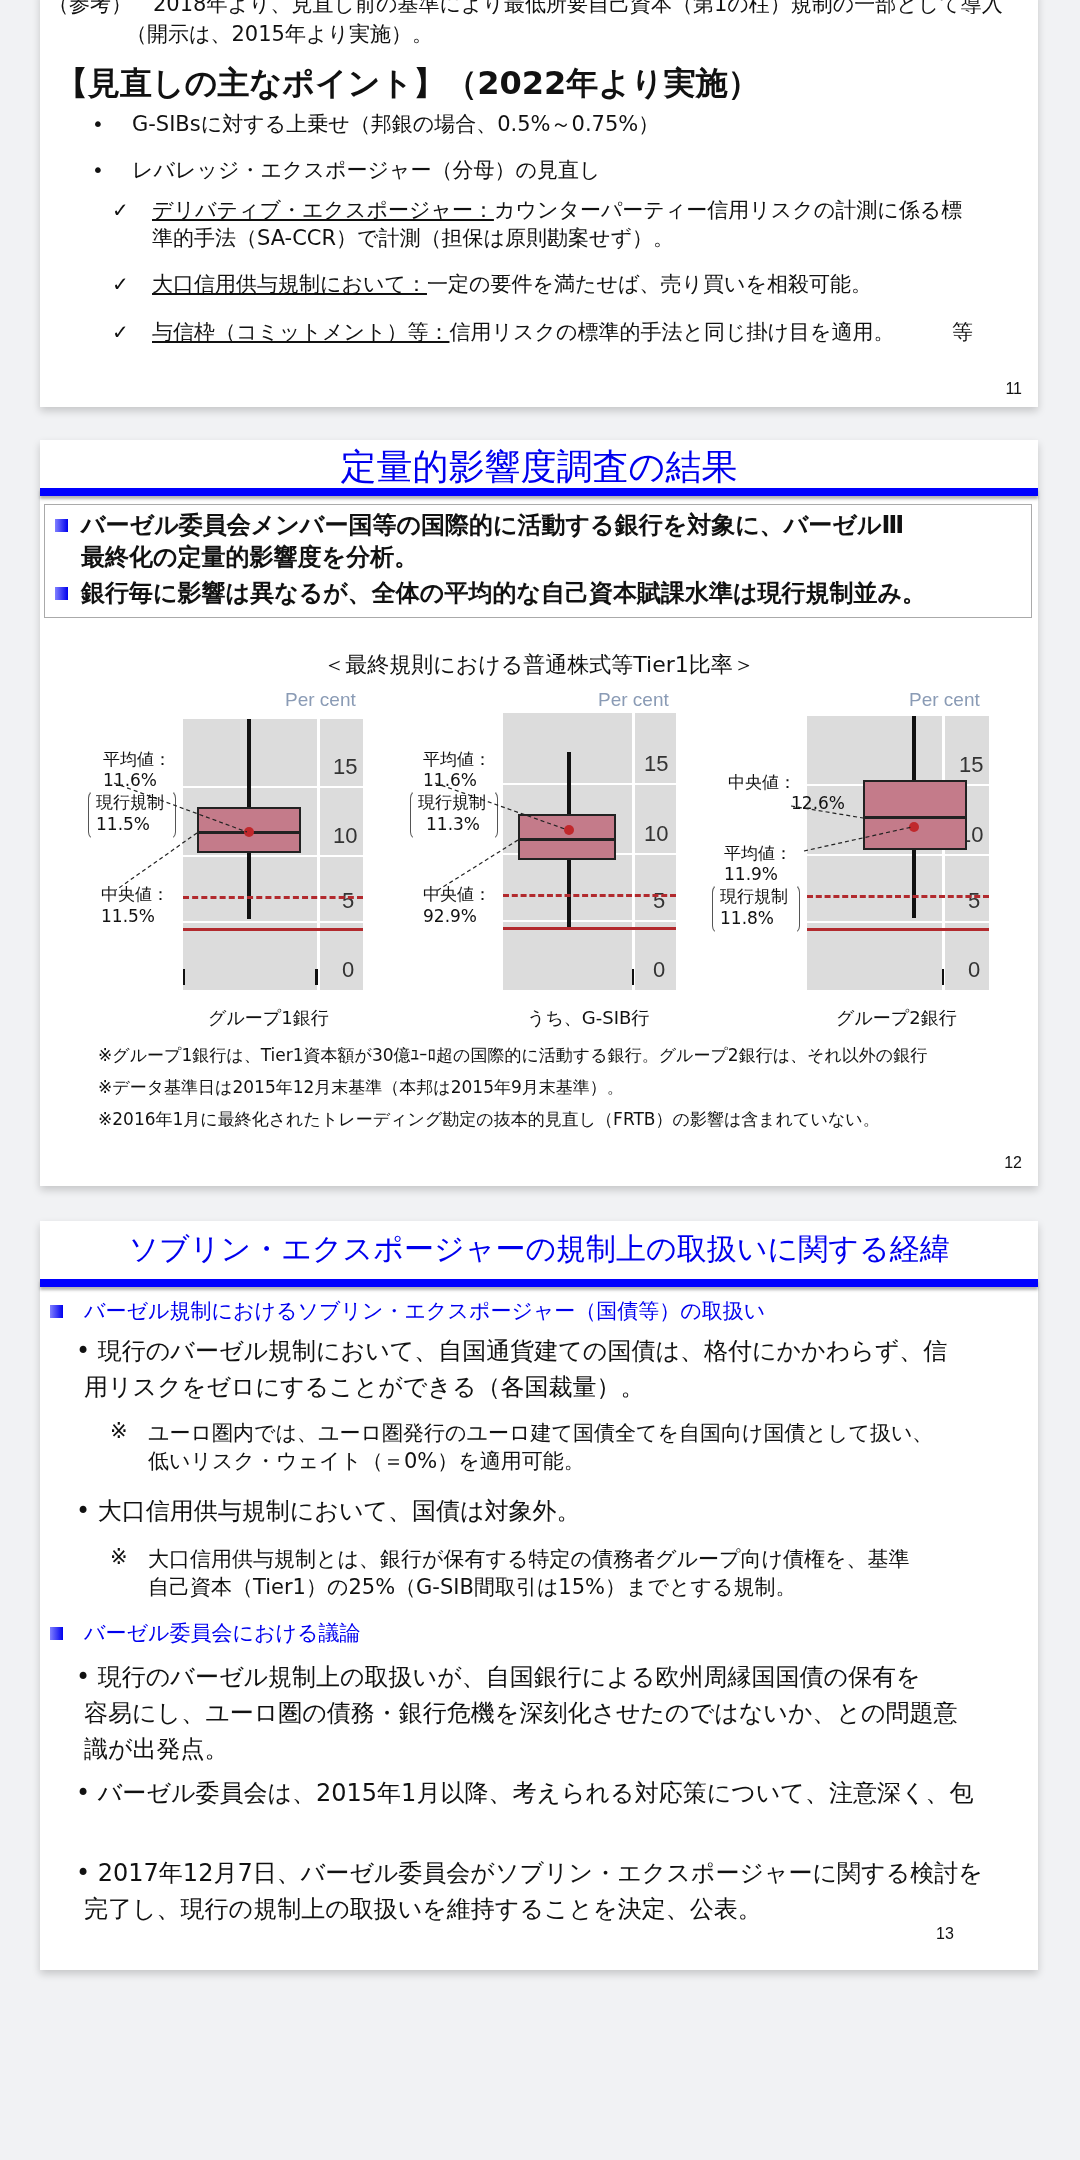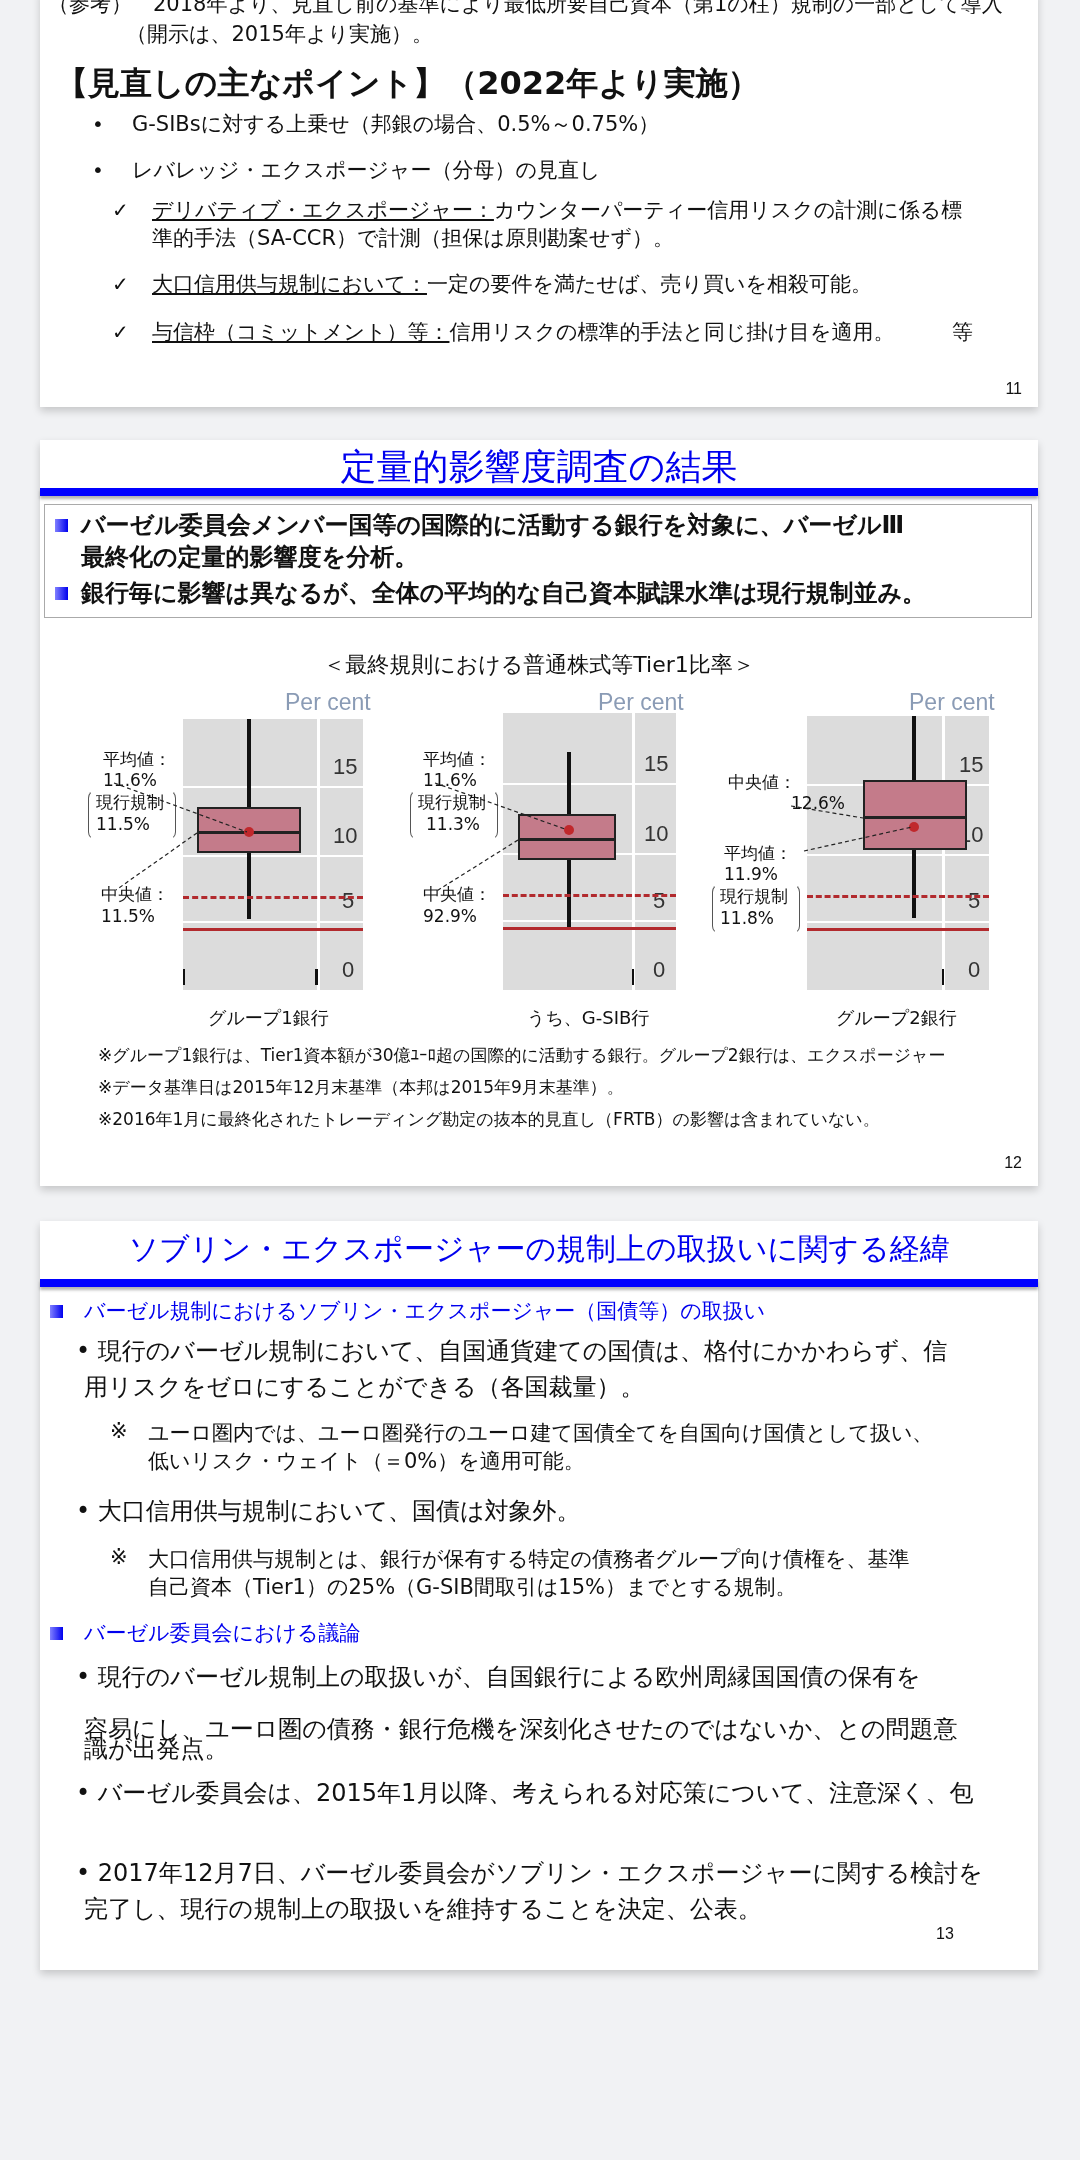--- a/index.html
+++ b/index.html
@@ -10,21 +10,21 @@
   .t-blue{color:#0000ee;}
   .bar{position:absolute;left:0;width:998px;height:8px;background:#0000ff;box-shadow:0 3px 3px rgba(0,0,0,0.3);}
   .sq{position:absolute;width:13px;height:13px;background:linear-gradient(90deg,#8080ff,#0000ee);}
   .pgnum{position:absolute;font-size:16px;color:#111;font-family:"Liberation Sans",sans-serif;}
   u{text-decoration:underline;}
   
   .plot{position:absolute;background:#dcdcdc;}
   .vgrid{position:absolute;width:3px;background:#fff;}
   .hgrid{position:absolute;height:2px;background:#fff;}
   .tick{position:absolute;font-size:22px;color:#333;font-family:"Liberation Sans",sans-serif;}
-  .percent{position:absolute;font-size:23px;color:#8a9bb5;font-family:"Liberation Sans",sans-serif;}
+  .percent{position:absolute;font-size:19px;color:#8a9bb5;font-family:"Liberation Sans",sans-serif;}
   .whisk{position:absolute;width:4px;background:#111;}
   .box{position:absolute;background:#c47b8a;border:2px solid #222;box-sizing:border-box;}
   .med{position:absolute;height:3px;background:#222;}
   .mean{position:absolute;width:10px;height:10px;border-radius:50%;background:#c0282c;}
   .dash{position:absolute;height:0;border-top:3px dashed #b22a2e;}
   .solid{position:absolute;height:3px;background:#b22a2e;}
   .xt{position:absolute;width:3px;height:16px;background:#111;}
   .ann{position:absolute;font-size:17px;line-height:21px;color:#111;white-space:nowrap;}
   .brk{position:absolute;border:1.5px solid #555;border-radius:8px;border-top-color:transparent;border-bottom-color:transparent;}
   .cat{position:absolute;font-size:18px;color:#111;white-space:nowrap;}
@@ -166,21 +166,21 @@
     <g stroke="#222" stroke-width="1.2" stroke-dasharray="4,3" fill="none">
       <line x1="74" y1="343" x2="207" y2="392"></line>
       <line x1="157" y1="393" x2="76" y2="450"></line>
       <line x1="395" y1="343" x2="525" y2="389"></line>
       <line x1="478" y1="400" x2="395" y2="452"></line>
       <line x1="751" y1="366" x2="823" y2="378"></line>
       <line x1="764" y1="411" x2="872" y2="387"></line>
     </g>
   </svg>
 
-  <div class="abs" style="left:58px;top:604px;font-size:17px;">※グループ1銀行は、Tier1資本額が30億ﾕｰﾛ超の国際的に活動する銀行。グループ2銀行は、エクスポージャー</div>
+  <div class="abs" style="left:58px;top:604px;font-size:17px;">※グループ1銀行は、Tier1資本額が30億ﾕｰﾛ超の国際的に活動する銀行。グループ2銀行は、それ以外の銀行</div>
   <div class="abs" style="left:58px;top:636px;font-size:17px;">※データ基準日は2015年12月末基準（本邦は2015年9月末基準）。</div>
   <div class="abs" style="left:58px;top:668px;font-size:17px;">※2016年1月に最終化されたトレーディング勘定の抜本的見直し（FRTB）の影響は含まれていない。</div>
   <div class="pgnum" style="right:16px;top:714px;">12</div>
 </div>
 
 <div class="page" style="top:1221px;height:749px;">
   <div class="abs t-blue" style="left:0;width:998px;text-align:center;top:8px;font-size:30px;">ソブリン・エクスポージャーの規制上の取扱いに関する経緯</div>
   <div class="bar" style="top:58px;"></div>
 
   <div class="sq" style="left:10px;top:84px;"></div>
@@ -191,19 +191,19 @@
   <div class="abs" style="left:108px;top:198px;font-size:21px;">ユーロ圏内では、ユーロ圏発行のユーロ建て国債全てを自国向け国債として扱い、</div>
   <div class="abs" style="left:108px;top:226px;font-size:21px;">低いリスク・ウェイト（＝0%）を適用可能。</div>
   <div class="abs" style="left:36px;top:274px;font-size:24px;">•  大口信用供与規制において、国債は対象外。</div>
   <div class="abs" style="left:70px;top:324px;font-size:21px;">※</div>
   <div class="abs" style="left:108px;top:324px;font-size:21px;">大口信用供与規制とは、銀行が保有する特定の債務者グループ向け債権を、基準</div>
   <div class="abs" style="left:108px;top:352px;font-size:21px;">自己資本（Tier1）の25%（G-SIB間取引は15%）までとする規制。</div>
 
   <div class="sq" style="left:10px;top:406px;"></div>
   <div class="abs t-blue" style="left:44px;top:398px;font-size:21px;">バーゼル委員会における議論</div>
   <div class="abs" style="left:36px;top:440px;font-size:24px;">•  現行のバーゼル規制上の取扱いが、自国銀行による欧州周縁国国債の保有を</div>
-  <div class="abs" style="left:44px;top:476px;font-size:24px;margin-top:16px;">容易にし、ユーロ圏の債務・銀行危機を深刻化させたのではないか、との問題意</div>
+  <div class="abs" style="left:44px;top:476px;font-size:24px;">容易にし、ユーロ圏の債務・銀行危機を深刻化させたのではないか、との問題意</div>
   <div class="abs" style="left:44px;top:512px;font-size:24px;">識が出発点。</div>
   <div class="abs" style="left:36px;top:556px;font-size:24px;">•  バーゼル委員会は、2015年1月以降、考えられる対応策について、注意深く、包</div>
   <div class="abs" style="left:36px;top:636px;font-size:24px;">•  2017年12月7日、バーゼル委員会がソブリン・エクスポージャーに関する検討を</div>
   <div class="abs" style="left:44px;top:672px;font-size:24px;">完了し、現行の規制上の取扱いを維持することを決定、公表。</div>
   <div class="pgnum" style="left:896px;top:704px;">13</div>
 </div>
 
 </body></html>

